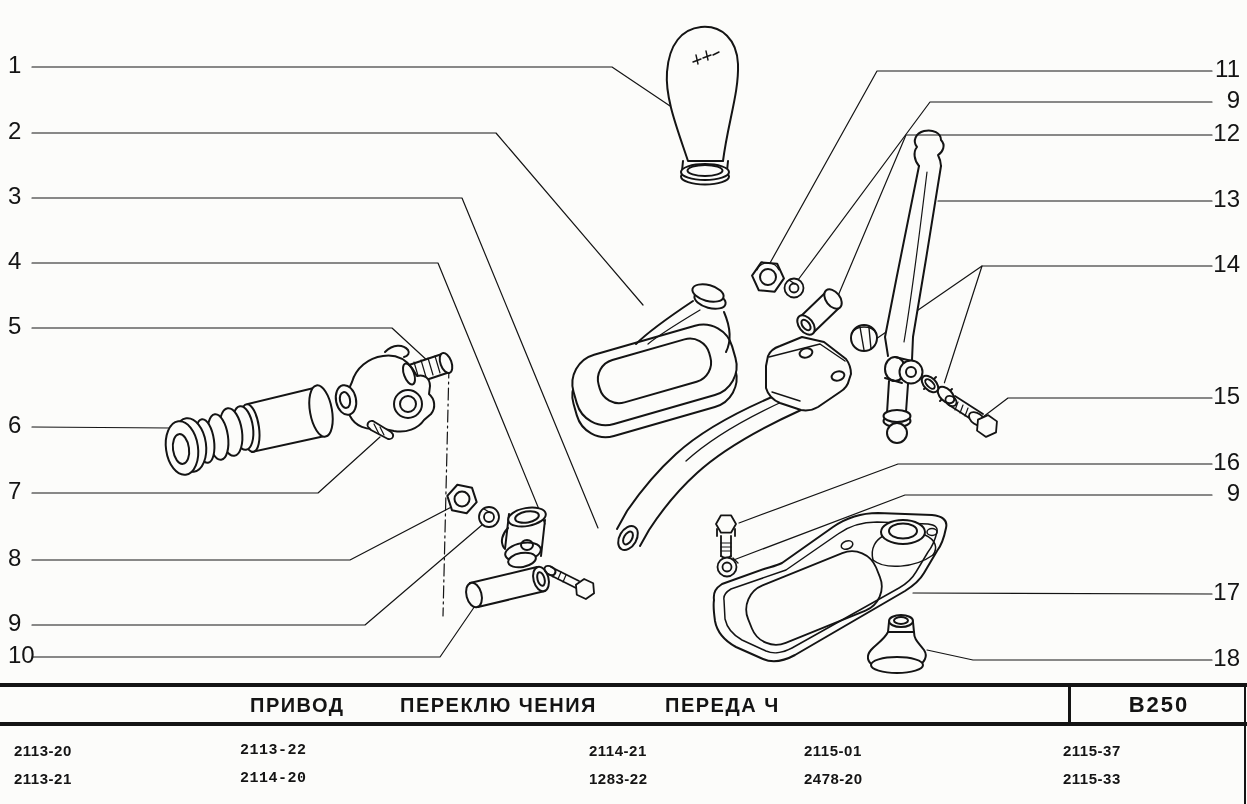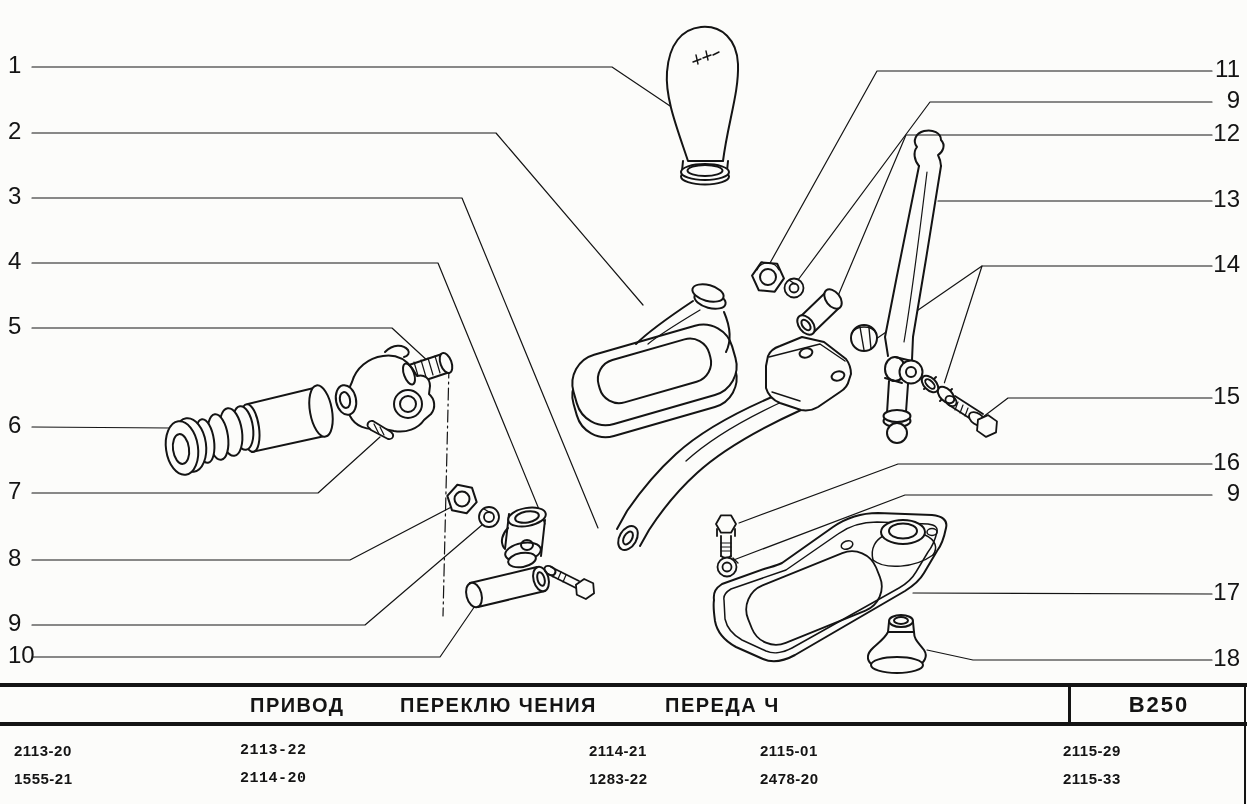--- a/index.html
+++ b/index.html
@@ -14,21 +14,21 @@
   .bar-left{flex:1;position:relative;}
   .bar-left span{position:absolute;top:50%;transform:translateY(-50%);
        font-weight:bold;font-size:20px;letter-spacing:1.5px;white-space:pre;}
   .seg-0{left:250px;} .seg-1{left:400px;} .seg-2{left:665px;}
   .bar-right{width:179px;box-sizing:border-box;border-left:3px solid #141414;
        display:flex;align-items:center;justify-content:center;
        font-weight:bold;font-size:22px;letter-spacing:2px;}
   .models{position:absolute;left:0;top:43px;width:1247px;height:78px;}
   .models span{position:absolute;font-weight:bold;font-size:15px;letter-spacing:0.5px;}
   .r0{top:16px;} .r1{top:44px;}
-  .c0{left:14px;} .c1{left:240px;font-family:Liberation Mono, monospace;} .c2{left:545px;margin-left:44px;} .c3{left:760px;} .c4{left:1063px;}
+  .c0{left:14px;} .c1{left:240px;font-family:Liberation Mono, monospace;} .c2{left:545px;margin-left:44px;} .c3{left:804px;} .c4{left:1063px;}
 </style>
 </head>
 <body>
 
 <div class="page">
 
   <svg class="diagram-svg" width="1247" height="683" viewBox="0 0 1247 683" fill="none" stroke="#141414" stroke-width="2" stroke-linecap="round" stroke-linejoin="round">
 
     <g stroke-width="1.2">
       <polyline points="32,67 612,67 676,110"></polyline>
@@ -315,22 +315,22 @@
         <span class="seg-1">ПЕРЕКЛЮ ЧЕНИЯ</span>
         <span class="seg-2">ПЕРЕДА Ч</span>
       </div>
       <div class="bar-right">B250</div>
     </div>
     <div class="models">
       <span class="r0 c0">2113-20</span>
       <span class="r0 c1">2113-22</span>
       <span class="r0 c2">2114-21</span>
       <span class="r0 c3">2115-01</span>
-      <span class="r0 c4">2115-29</span>
-      <span class="r1 c0">1555-21</span>
+      <span class="r0 c4">2115-37</span>
+      <span class="r1 c0">2113-21</span>
       <span class="r1 c1">2114-20</span>
       <span class="r1 c2">1283-22</span>
       <span class="r1 c3">2478-20</span>
       <span class="r1 c4">2115-33</span>
     </div>
     <div class="bottom-right-edge"></div>
   </div>
 
 </div>
 

